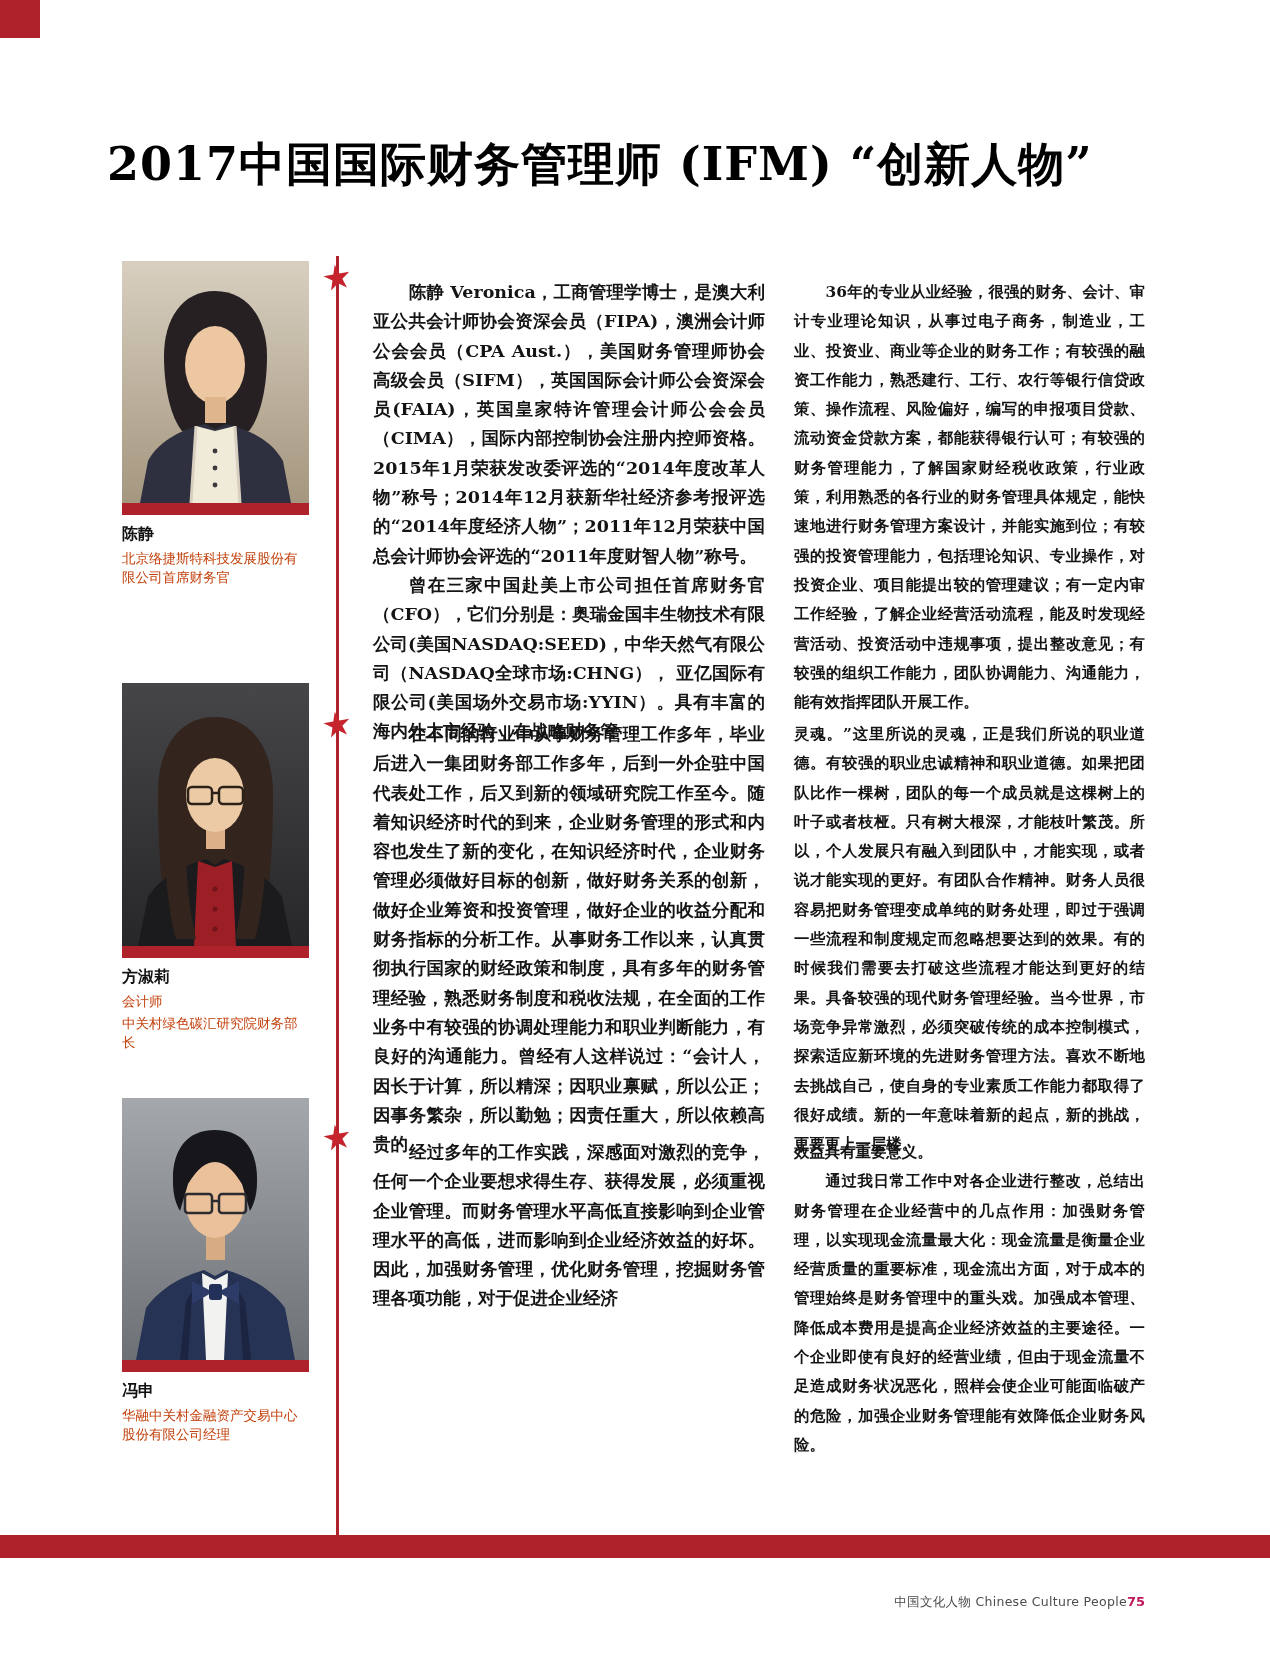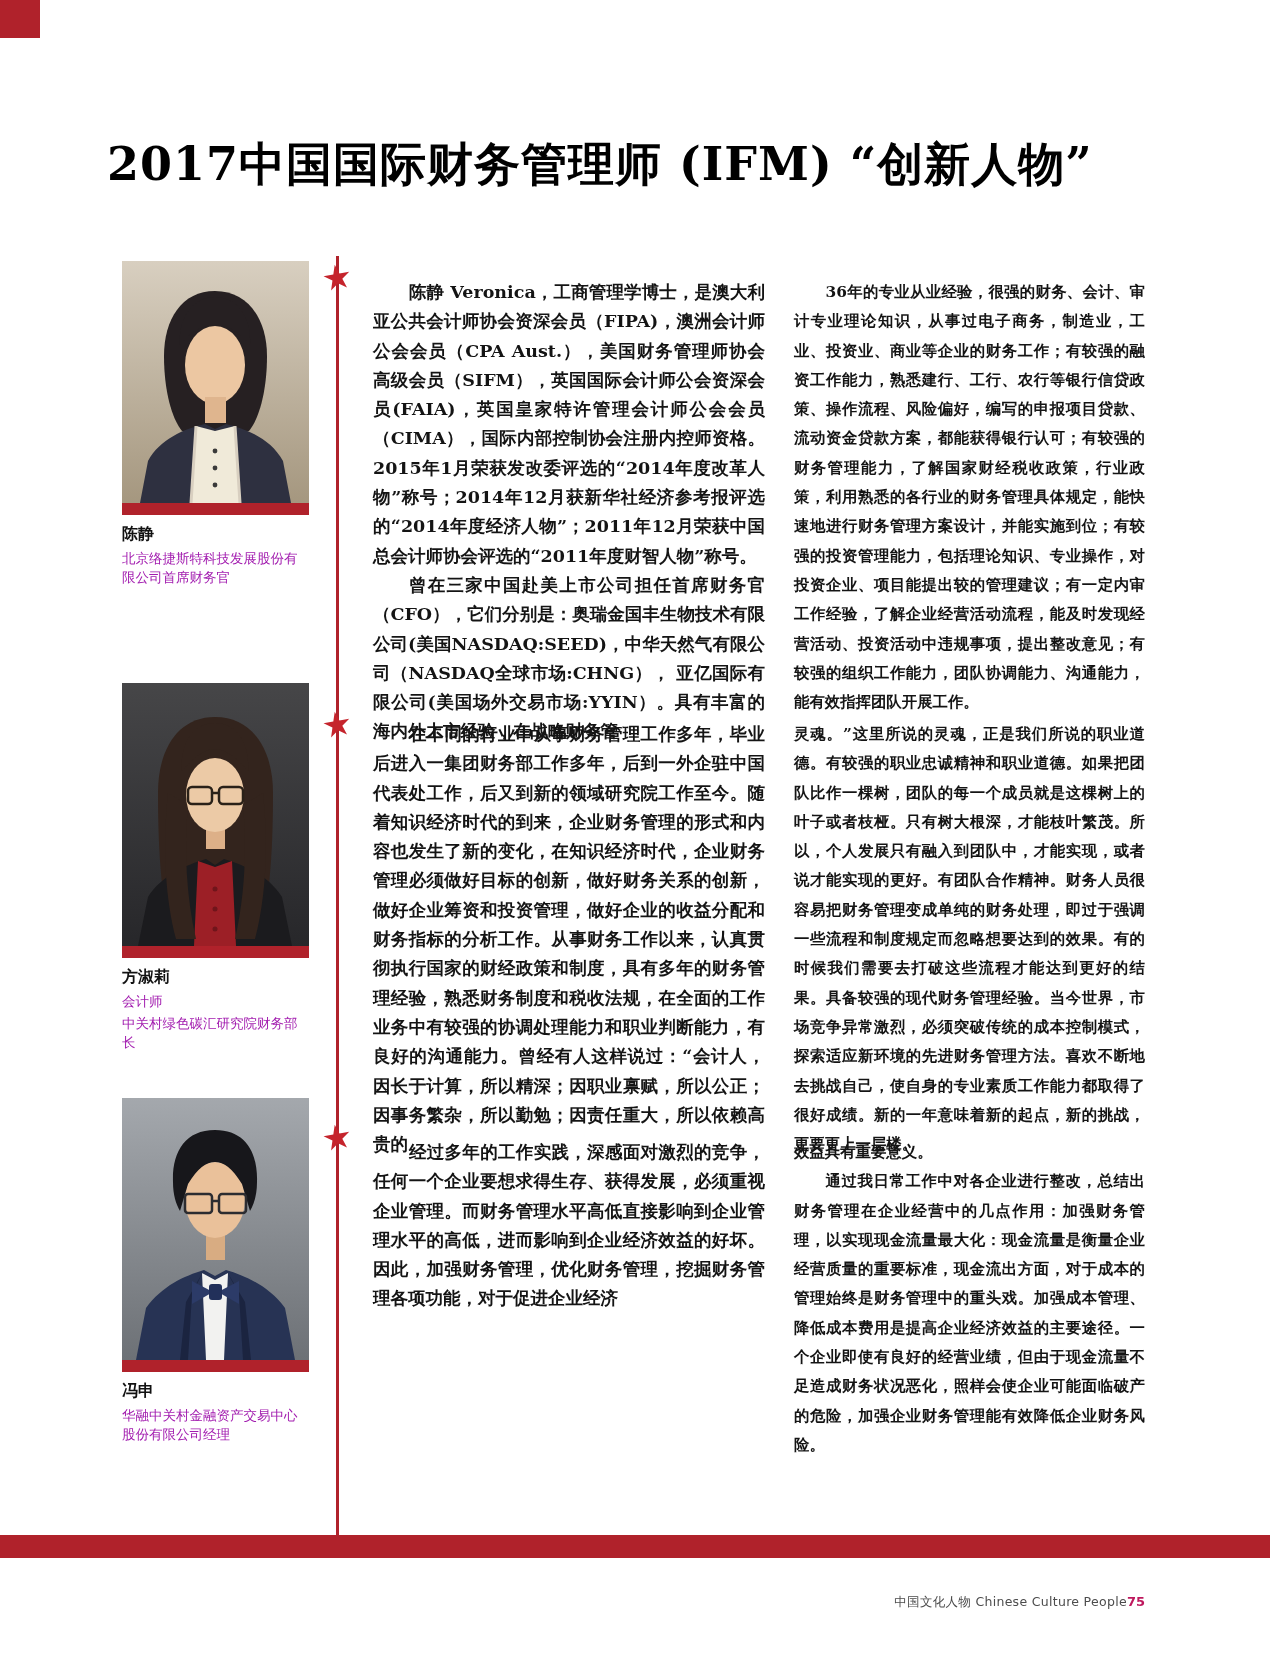--- a/index.html
+++ b/index.html
@@ -39,21 +39,21 @@
   }
   
   .profile{
     position:absolute;left:114px;width:187px;margin:8px;
   }
   .photo{width:187px;overflow:hidden;display:block;}
   .photo svg{display:block;}
   .photo-bar{width:187px;height:12px;background:var(--accent);}
   .caption{margin:0;padding:0;font-family:"DejaVu Sans","Liberation Sans",sans-serif;}
   .p-name{margin-top:9px;font-size:16px;font-weight:700;color:#111;line-height:20px;}
-  .p-role{margin-top:5px;font-size:13.5px;line-height:19px;color:#a21caf;}
+  .p-role{margin-top:5px;font-size:13.5px;line-height:19px;color:#c2410c;}
   .p-role + .p-role{margin-top:3px;}
   
   .col{
     position:absolute;
     text-align:justify;
     text-justify:inter-ideograph;
     color:#141414;
   }
   .col p{margin:0;text-indent:2.05em;font-weight:bold;}
   .col p.cont{text-indent:0;}

